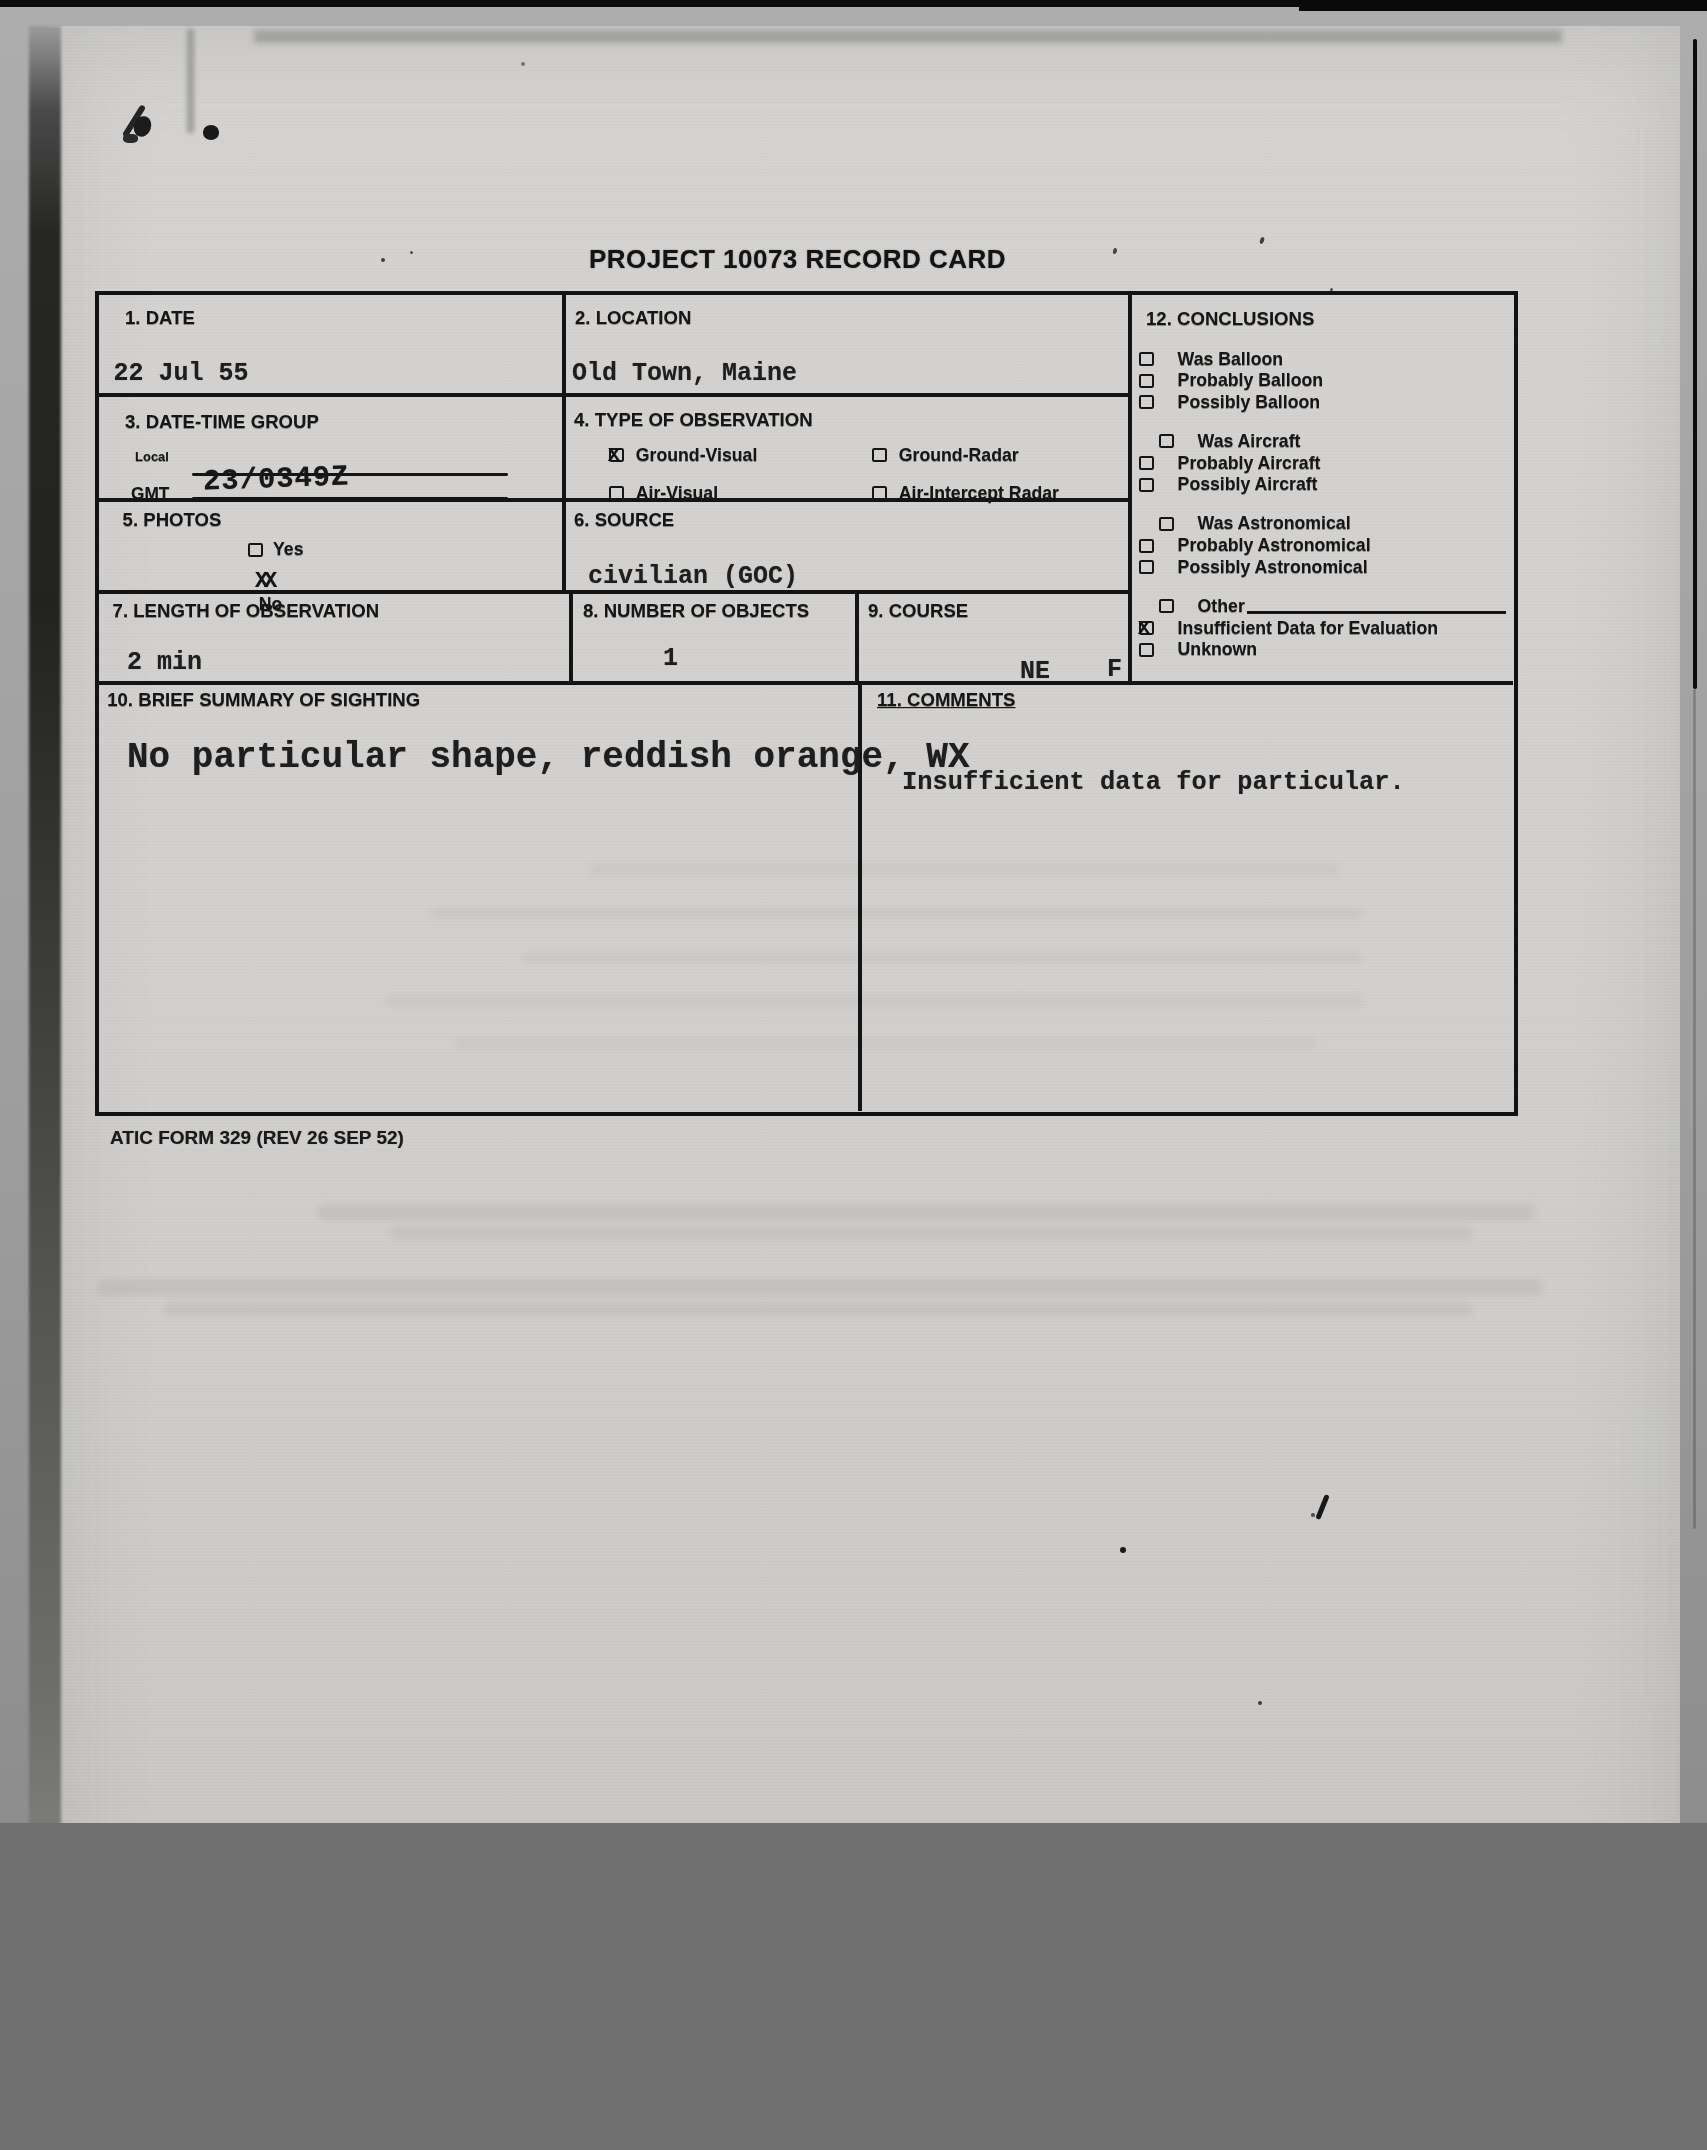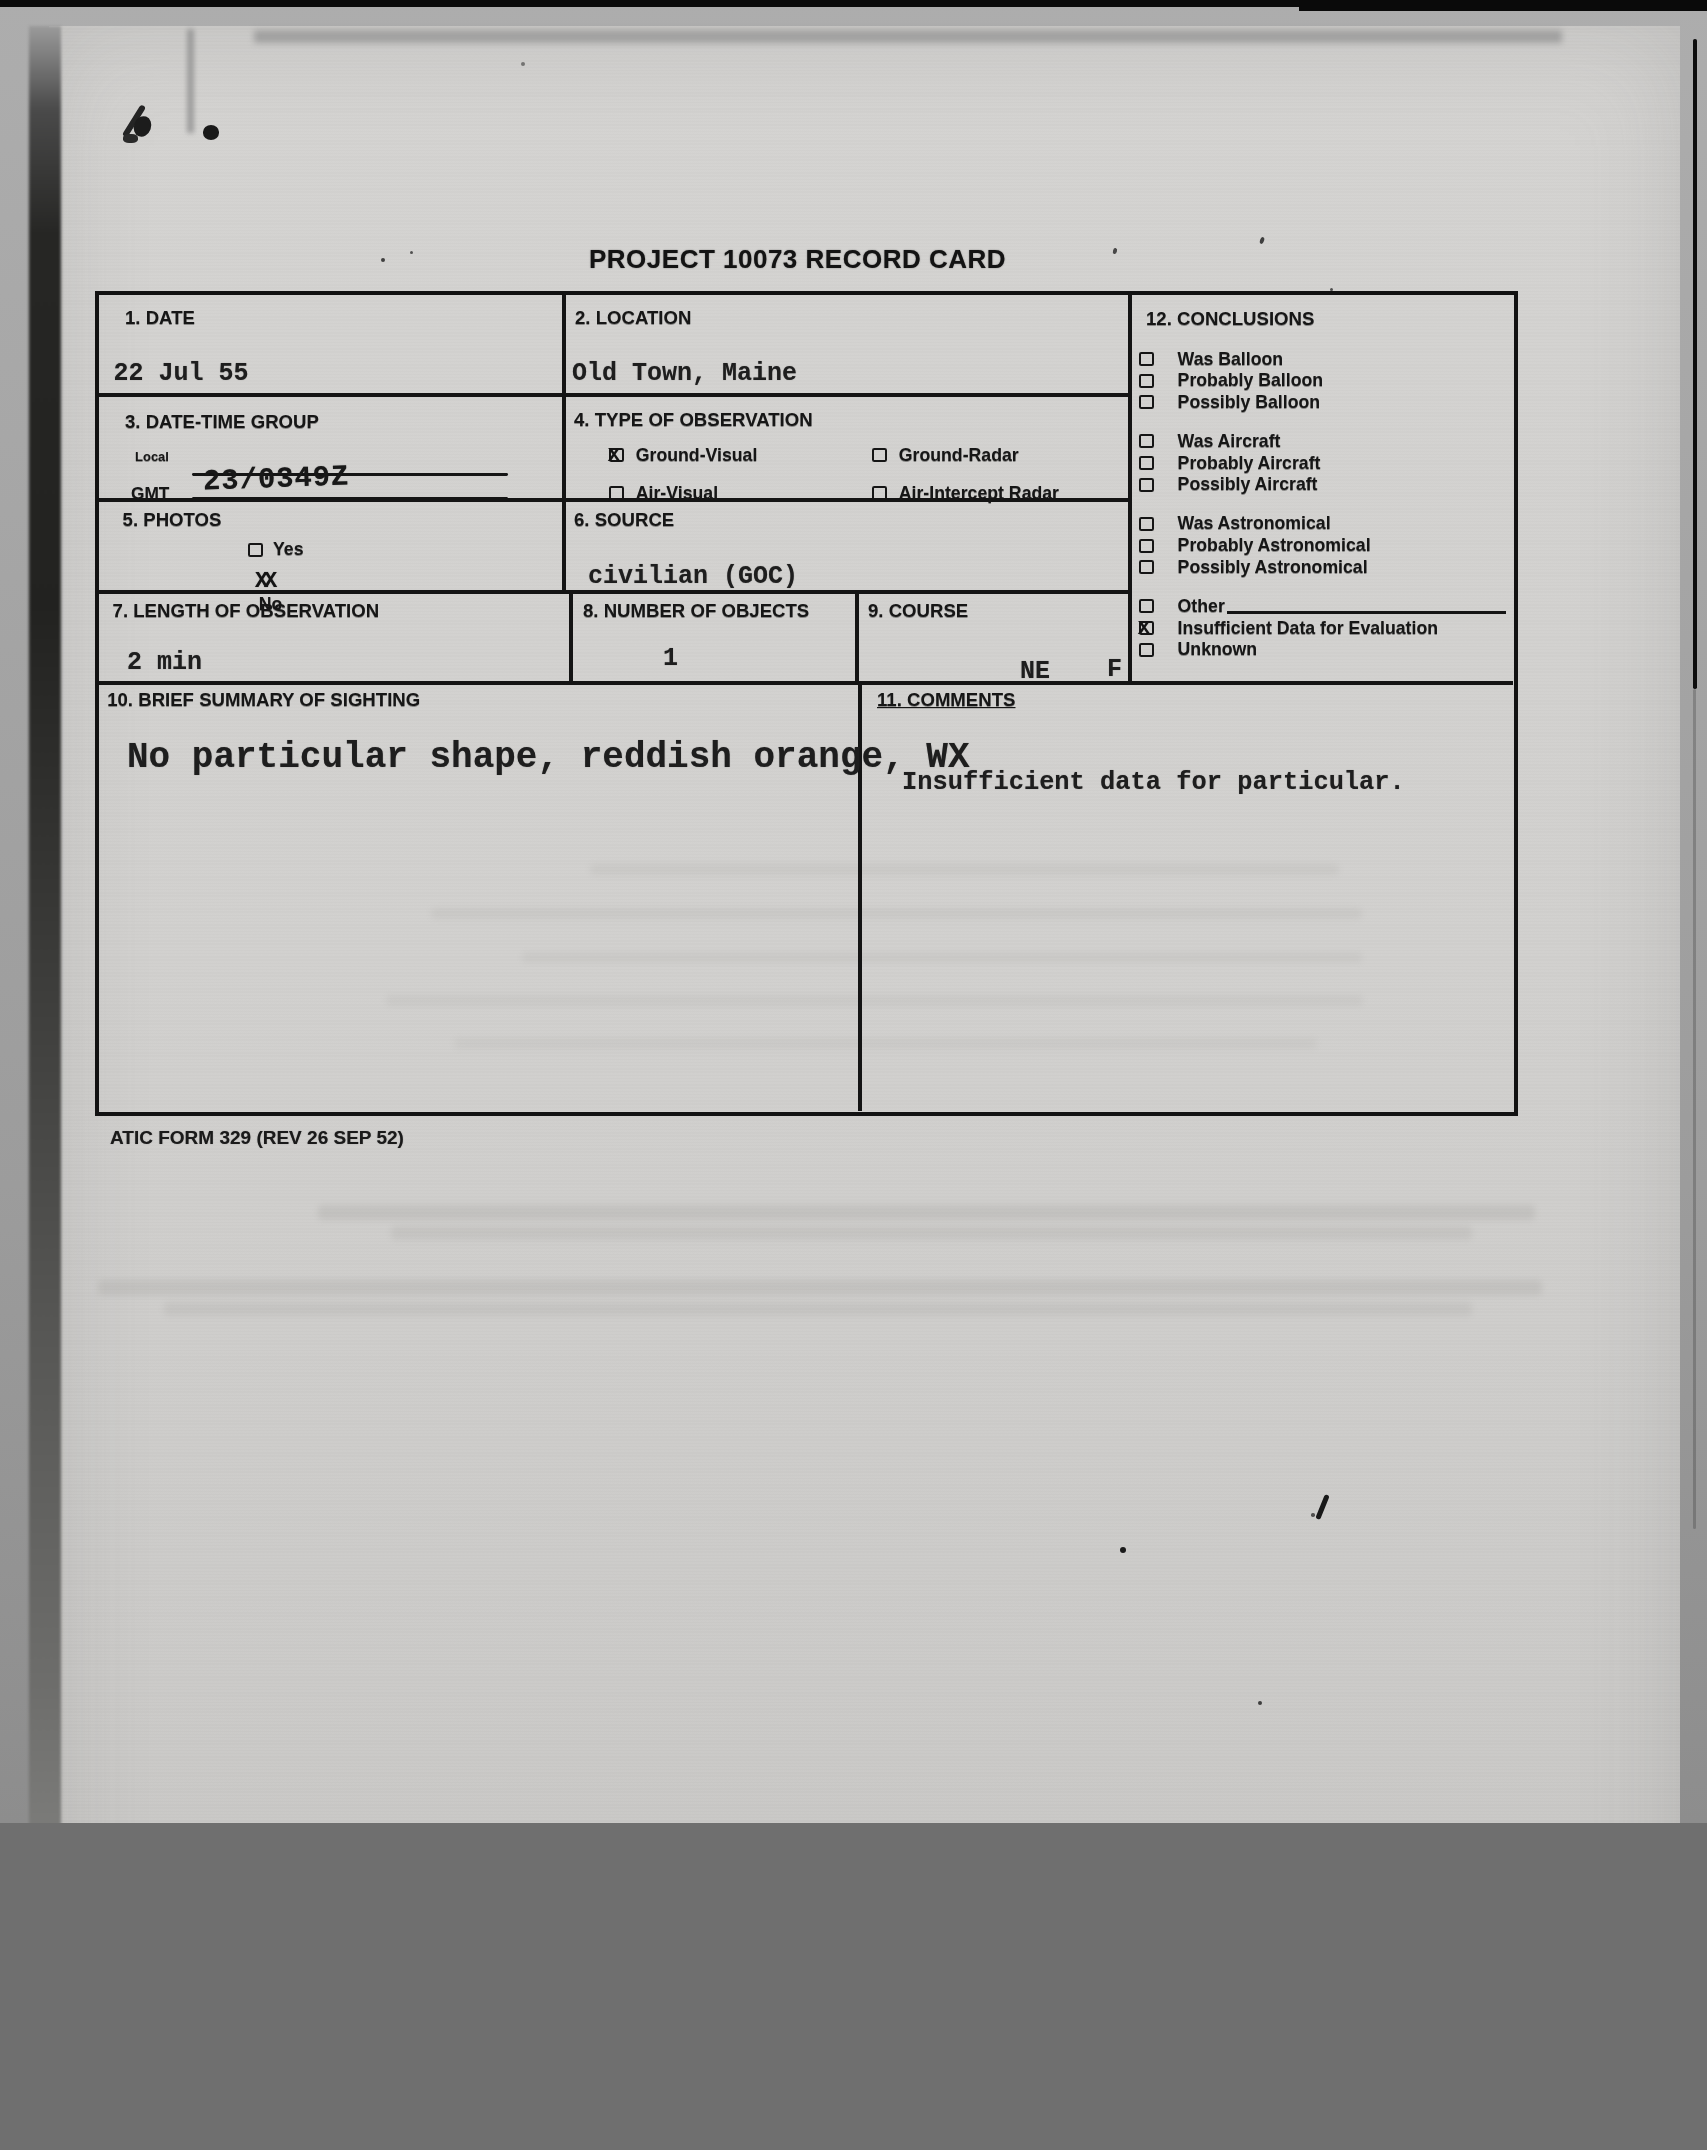--- a/index.html
+++ b/index.html
@@ -40,21 +40,21 @@
          text-shadow:0 0 0.9px rgba(25,25,25,.45);white-space:nowrap;}
   .typed.sum{font-size:36px;line-height:30px;white-space:pre-line;}
   .gmt-val{position:absolute;font:700 29px "Liberation Mono",monospace;color:#181818;
          transform:rotate(-2deg);letter-spacing:0.9px;text-shadow:0 0 0.9px rgba(20,20,20,.5);}
   .blank-line{position:absolute;background:#151515;border-radius:1.4px;}
   .cbox{display:inline-block;box-sizing:content-box;width:11px;height:10px;border:2.7px solid #151515;
         border-radius:2.3px;flex:0 0 auto;font:700 21px "Liberation Mono",monospace;line-height:11px;
         color:#131313;text-indent:-3.2px;overflow:visible;}
   .c-opt{display:flex;align-items:center;height:18px;margin-bottom:3.6px;}
   .c-opt .cbox{margin-right:23.6px;}
-  .c-opt.gap{margin-top:21.3px;}
+  .c-opt.gap{margin-top:21.3px;margin-left:20px;}
   .opt-label{font:700 17.7px "Liberation Sans",sans-serif;color:#161616;white-space:nowrap;
         text-shadow:0 0.5px 0.5px rgba(25,25,25,.4);}
   .other-line{flex:1 1 auto;height:12.7px;border-bottom:3.2px solid #151515;margin-left:1.8px;margin-right:1.8px;}
   .concl-list{position:absolute;left:1040px;top:55px;width:369px;}
   .obs-grid{position:absolute;left:510px;top:150px;display:grid;grid-template-columns:263px auto;row-gap:18px;}
   .obs-grid .c-opt{margin:0;height:20px;}
   .obs-grid .cbox{margin-right:11.8px;}
   .photo-row{position:absolute;display:flex;align-items:center;}
   .photo-row .cbox{margin-right:10px;}
   .xx-mark{font:700 22px "Liberation Mono",monospace;letter-spacing:-4.1px;color:#141414;margin-right:12.7px;

